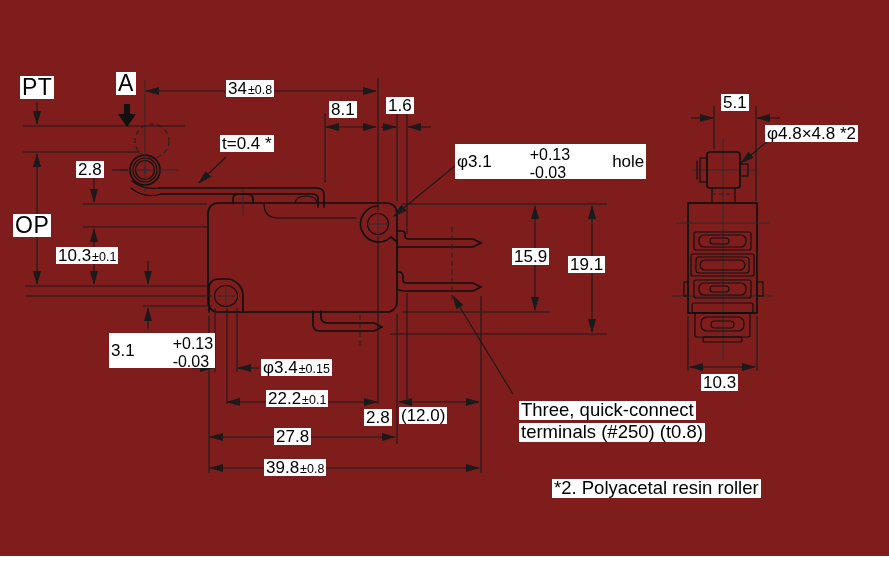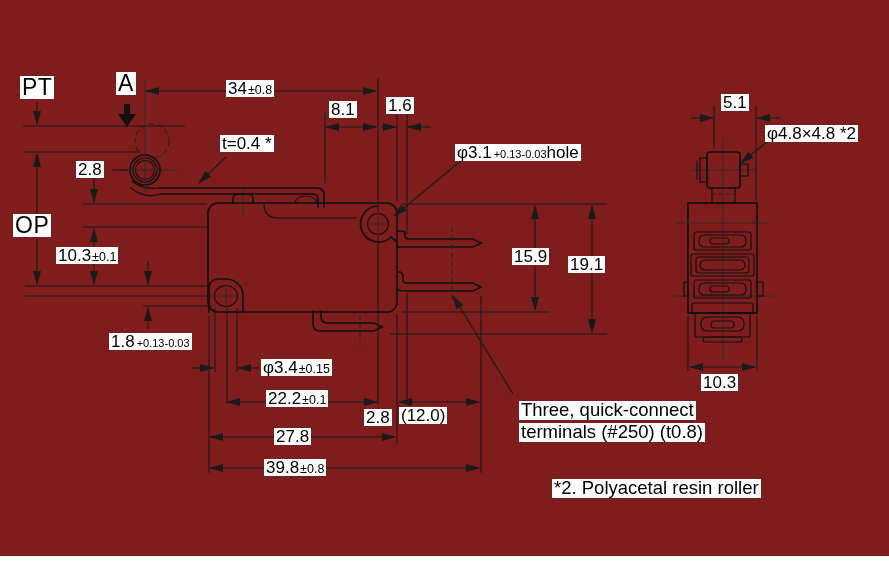--- a/index.html
+++ b/index.html
@@ -11,24 +11,24 @@
   .t {stroke:#2a2a2a;stroke-width:0.9;fill:none;}
   .d {stroke:#1a1a1a;stroke-width:1.1;fill:none;}
   .dash{stroke:#222;stroke-width:1.1;fill:none;stroke-dasharray:5 3.5;}
   .dash2{stroke:#222;stroke-width:1;fill:none;stroke-dasharray:4 3;}
   .lbl{position:absolute;color:#000;background:#fff;line-height:1;white-space:nowrap;
        display:flex;align-items:baseline;padding:0 2px;}
   .fs17{font-size:17px;}
   .fs24{font-size:23px;font-weight:500;letter-spacing:0.5px;}
   .fs19{font-size:18.5px;margin-left:25px;}
   .tol{font-size:12.5px;margin-left:1px;}
-  .stk{display:inline-flex;font-size:11px;line-height:1.1;
+  .stk{display:inline-flex;flex-direction:column;font-size:16px;line-height:1.1;
        margin-left:2px;transform:translateY(2px);}
-  .sfx{}
-  .ctr{align-items:center;}
+  .sfx{margin-left:6px;}
+  .ctr{align-items:center;gap:36px;}
 </style>
 </head>
 <body>
 
 <div id="canvas">
 
   <svg width="889" height="568" viewBox="0 0 889 568">
     <defs>
       <marker id="ah" viewBox="0 0 12 8" refX="11" refY="4" markerWidth="13" markerHeight="9" orient="auto-start-reverse">
         <path d="M0,0.6 L12,4 L0,7.4 Z" fill="#1a1a1a"></path>
@@ -211,21 +211,21 @@
   </div>
 
   <div class="lbl fs17" style="left:76px;top:161px">
       <span>2.8</span>
     </div>
   <div class="lbl fs17" style="left:56px;top:247px">
     <span>10.3</span>
       <span class="tol">±0.1</span>
   </div>
   <div class="lbl fs17 ctr" style="left:109px;top:333px">
-    <span>1.8</span>
+    <span>3.1</span>
     <span class="stk">
         <span>+0.13</span>
         <span>-0.03</span>
       </span>
   </div>
   <div class="lbl fs17" style="left:261px;top:359px">
     <span>φ3.4</span>
       <span class="tol">±0.15</span>
   </div>
   <div class="lbl fs17" style="left:266px;top:390px">

